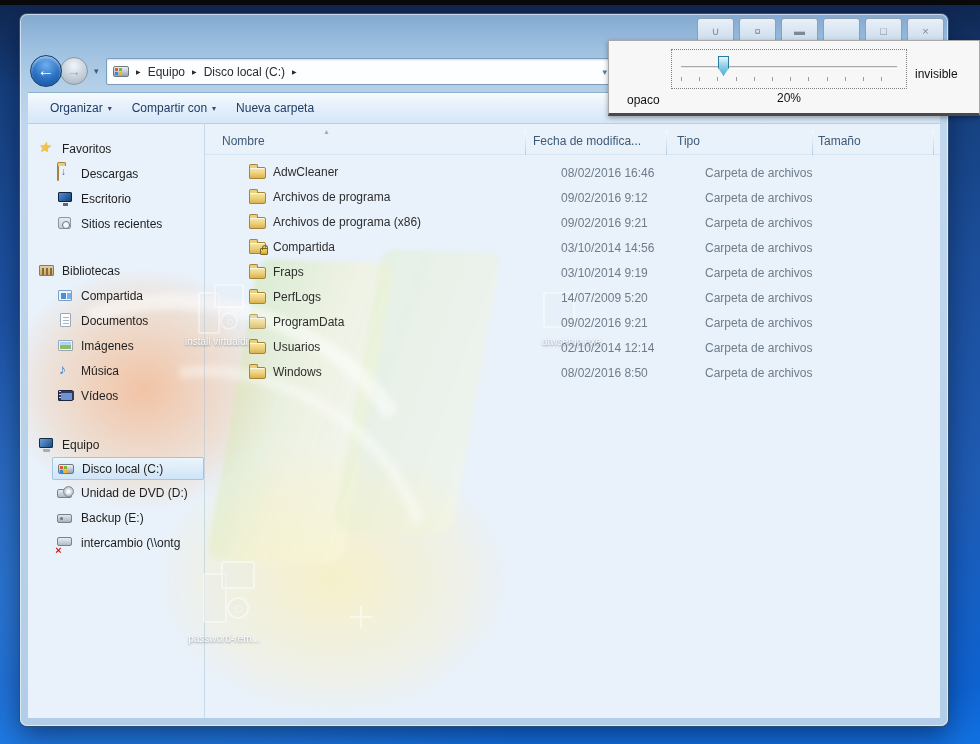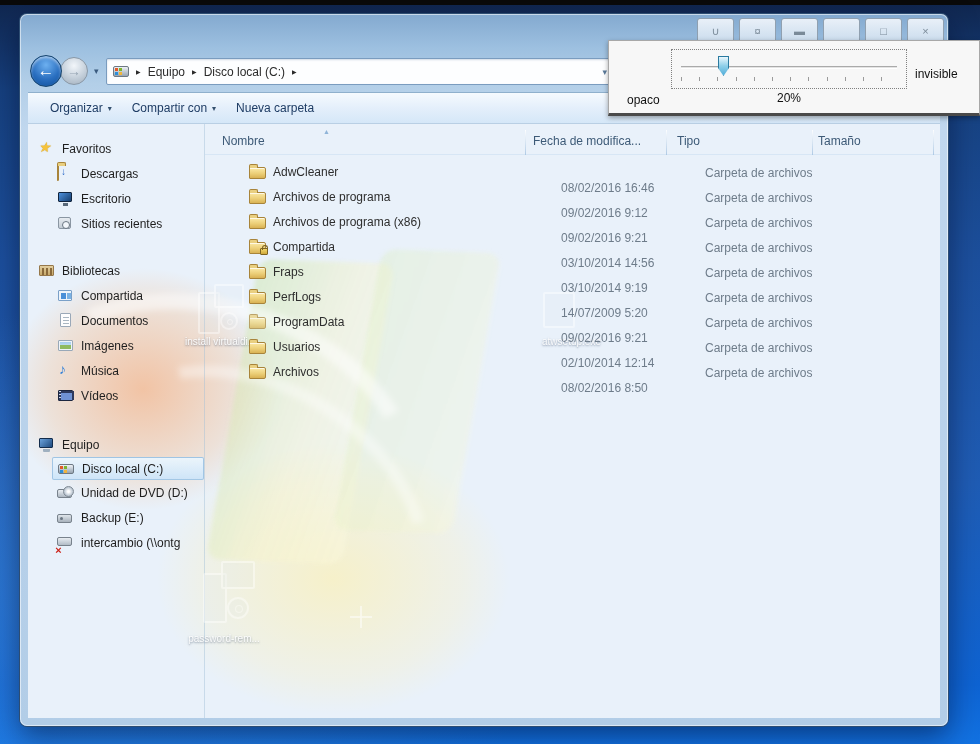--- a/index.html
+++ b/index.html
@@ -213,21 +213,21 @@
   .hcell { position:absolute; top:4px; }
   .h0 { left:17px; } .h1 { left:328px; } .h2 { left:472px; } .h3 { left:613px; }
   .hsep { position:absolute; top:0; width:1px; height:25px; background:linear-gradient(180deg, rgba(255,255,255,.9), rgba(165,195,225,.85)); }
   .s0 { left:320px; } .s1 { left:461px; } .s2 { left:607px; } .s3 { left:728px; }
   .sortglyph { position:absolute; left:118px; top:-2px; font-size:7px; color:#8fb4d8; }
 
   .rows { position:absolute; z-index:1; left:177px; right:0; top:38px; }
   .row { position:relative; height:25px; font-size:12px; }
   .cell { position:absolute; top:4px; white-space:nowrap;padding-left:28px; }
   .c-name { left:16px; color:#2e2e2e; display:flex; align-items:center; top:3px; }
-  .c-date { left:328px; color:#6e7c8a;margin-top:15px; }
+  .c-date { left:328px; color:#6e7c8a; }
   .c-type { left:472px; color:#6e7c8a; }
   .c-size { left:613px; color:#6e7c8a; }
 
   
   .statusbar { position:absolute; z-index:2; left:0; right:0; bottom:0; height:66px;
     background:linear-gradient(180deg,#ecf5fc,#dcebf8 35%,#d2e4f4);
     border-top:1px solid #bcd0e4; font-size:13px; color:#1e3a5a; }
   .status-text { position:absolute; left:80px; top:12px; }
   .bigdrive { position:absolute; left:6px; top:6px; width:60px; height:50px; transform:rotate(-4deg); }
   .bd-body { position:absolute; left:4px; top:14px; width:50px; height:20px; border-radius:3px;
@@ -512,21 +512,21 @@
             <span class="fi"></span>
             <span>Usuarios</span>
           </span>
         <span class="cell c-date">02/10/2014 12:14</span>
         <span class="cell c-type">Carpeta de archivos</span>
         <span class="cell c-size"></span>
       </div>
       <div class="row">
         <span class="cell c-name">
             <span class="fi"></span>
-            <span>Archivos</span>
+            <span>Windows</span>
           </span>
         <span class="cell c-date">08/02/2016 8:50</span>
         <span class="cell c-type">Carpeta de archivos</span>
         <span class="cell c-size"></span>
       </div>
     </div>
 
   </div>
 </div>
 

